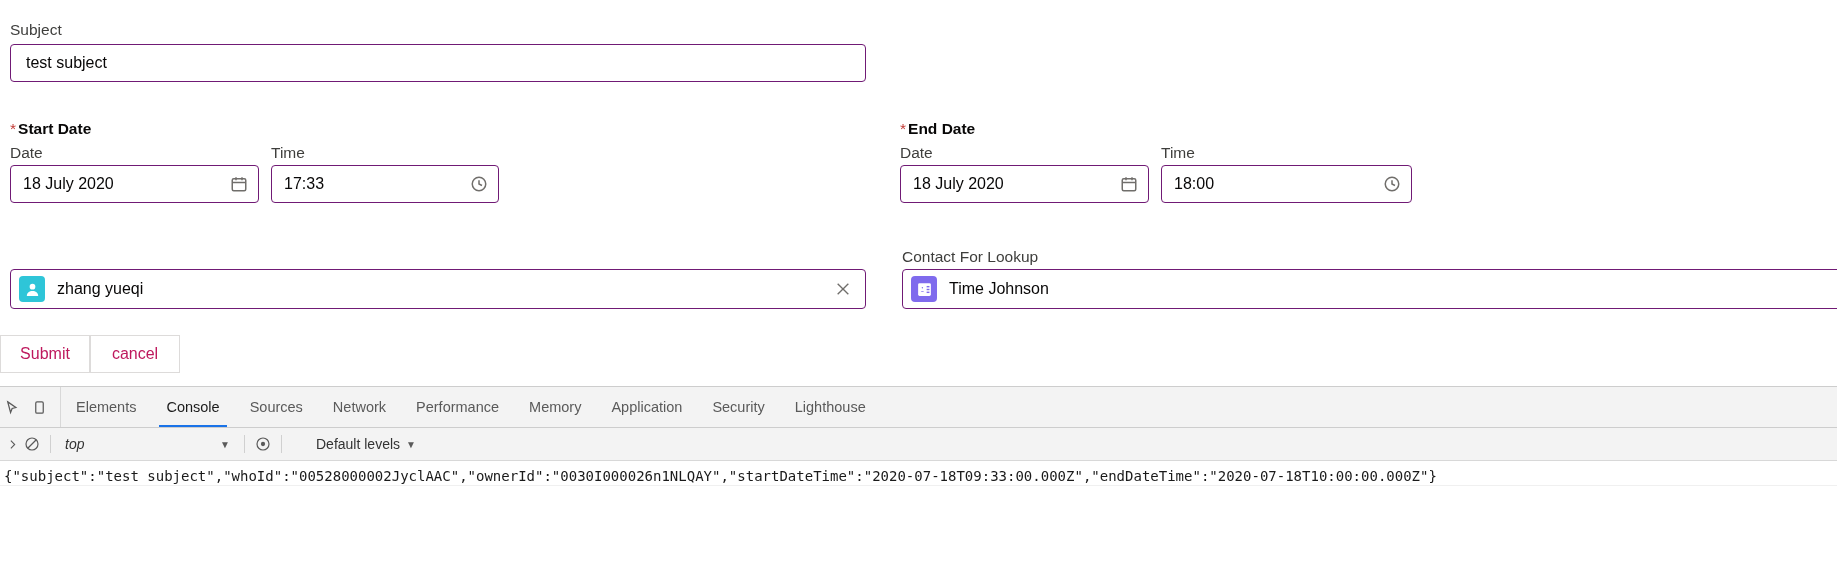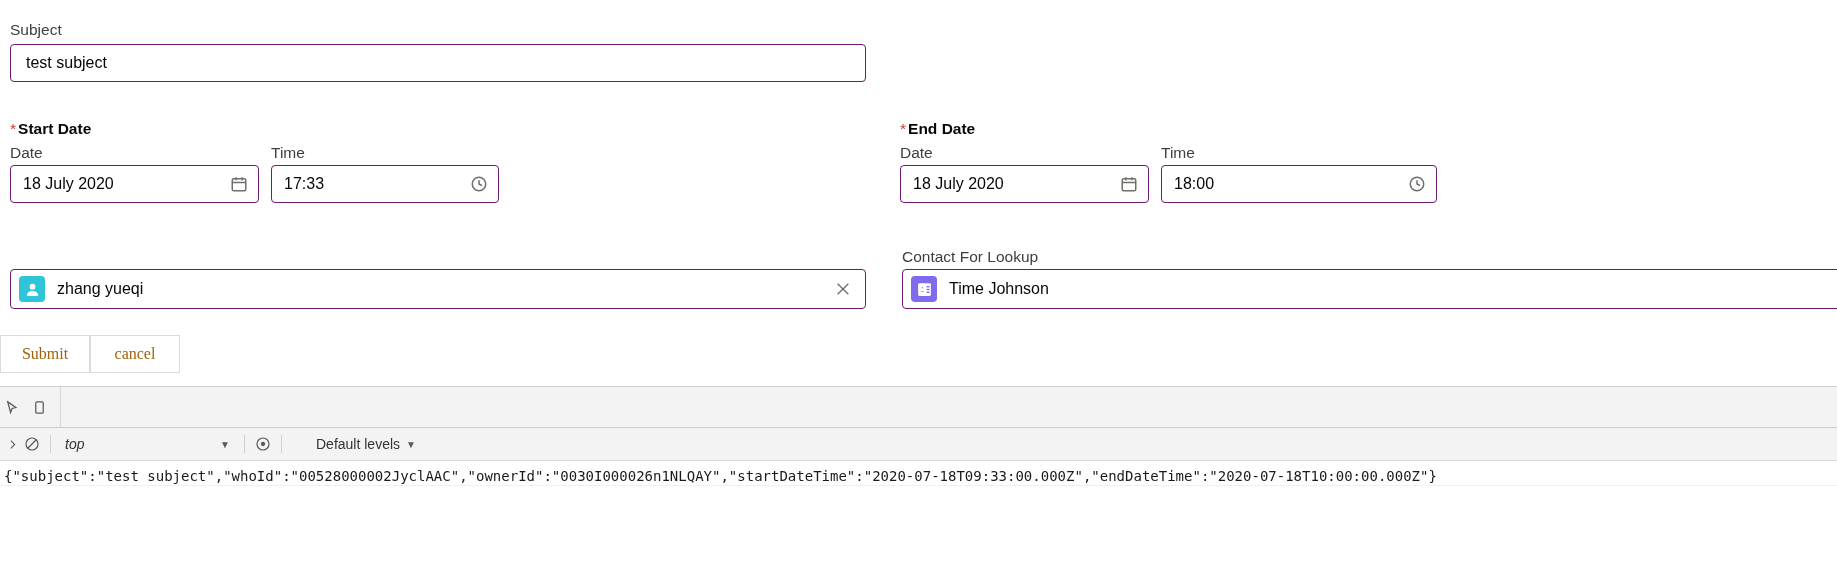--- a/index.html
+++ b/index.html
@@ -75,21 +75,21 @@
   #start-date-label  { position: absolute; left: 10px; top: 144px; }
   #start-date-input  { position: absolute; left: 10px; top: 165px; width: 249px; }
   #start-time-label  { position: absolute; left: 271px; top: 144px; }
   #start-time-input  { position: absolute; left: 271px; top: 165px; width: 228px; }
 
   
   #end-group-label { position: absolute; left: 900px; top: 120px; }
   #end-date-label  { position: absolute; left: 900px; top: 144px; }
   #end-date-input  { position: absolute; left: 900px; top: 165px; width: 249px; }
   #end-time-label  { position: absolute; left: 1161px; top: 144px; }
-  #end-time-input  { position: absolute; left: 1161px; top: 165px; width: 276px; }
+  #end-time-input  { position: absolute; left: 1161px; top: 165px; width: 251px; }
 
   .icon-right {
     position: absolute;
     right: 10px;
     top: 50%;
     transform: translateY(-50%);
     width: 18px;
     height: 18px;
     display: block;
     color: #706e6b;
@@ -120,23 +120,23 @@
     cursor: pointer;
   }
   .lk-clear svg { display:block; width:16px; height:16px; }
 
   
   .btn-row { position: absolute; left: 0px; top: 335px; display: flex; }
   .btn {
     box-sizing: border-box;
     border: 1px solid #dddbda;
     background: #fff;
-    color: #a16207;
+    color: #be185d;
     font-size: 16px;
-    font-family: Liberation Serif, serif;
+    font-family: Liberation Sans, sans-serif;
     height: 38px;
     min-width: 90px;
     padding: 0 18px;
     display: flex;
     align-items: center;
     justify-content: center;
     cursor: pointer;
     border-radius: 0;
   }
   .btn + .btn { margin-left: 0; border-left: 1px solid #dddbda; }
@@ -362,20 +362,31 @@
         <svg viewBox="0 0 24 24" width="15" height="15" fill="none" stroke="currentColor" stroke-width="2">
           <path d="M6 3l13 9-6 1.5L10.5 20z"></path>
         </svg>
       </span>
       <span class="dt-ic">
         <svg viewBox="0 0 24 24" width="15" height="15" fill="none" stroke="currentColor" stroke-width="2">
           <rect x="6" y="3" width="12" height="18" rx="2"></rect>
         </svg>
       </span>
     </div>
+    <div class="dt-tabs">
+      <div class="dt-tab">Elements</div>
+      <div class="dt-tab active">Console</div>
+      <div class="dt-tab">Sources</div>
+      <div class="dt-tab">Network</div>
+      <div class="dt-tab">Performance</div>
+      <div class="dt-tab">Memory</div>
+      <div class="dt-tab">Application</div>
+      <div class="dt-tab">Security</div>
+      <div class="dt-tab">Lighthouse</div>
+    </div>
   </div>
 
   <div class="dt-toolbar">
     <span class="tb-ic">
       <svg viewBox="0 0 24 24" width="13" height="13" fill="none" stroke="currentColor" stroke-width="2">
         <polyline points="9,5 16,12 9,19"></polyline>
       </svg>
     </span>
     <span class="tb-ic">
       <svg viewBox="0 0 24 24" width="16" height="16" fill="none" stroke="currentColor" stroke-width="1.8">

